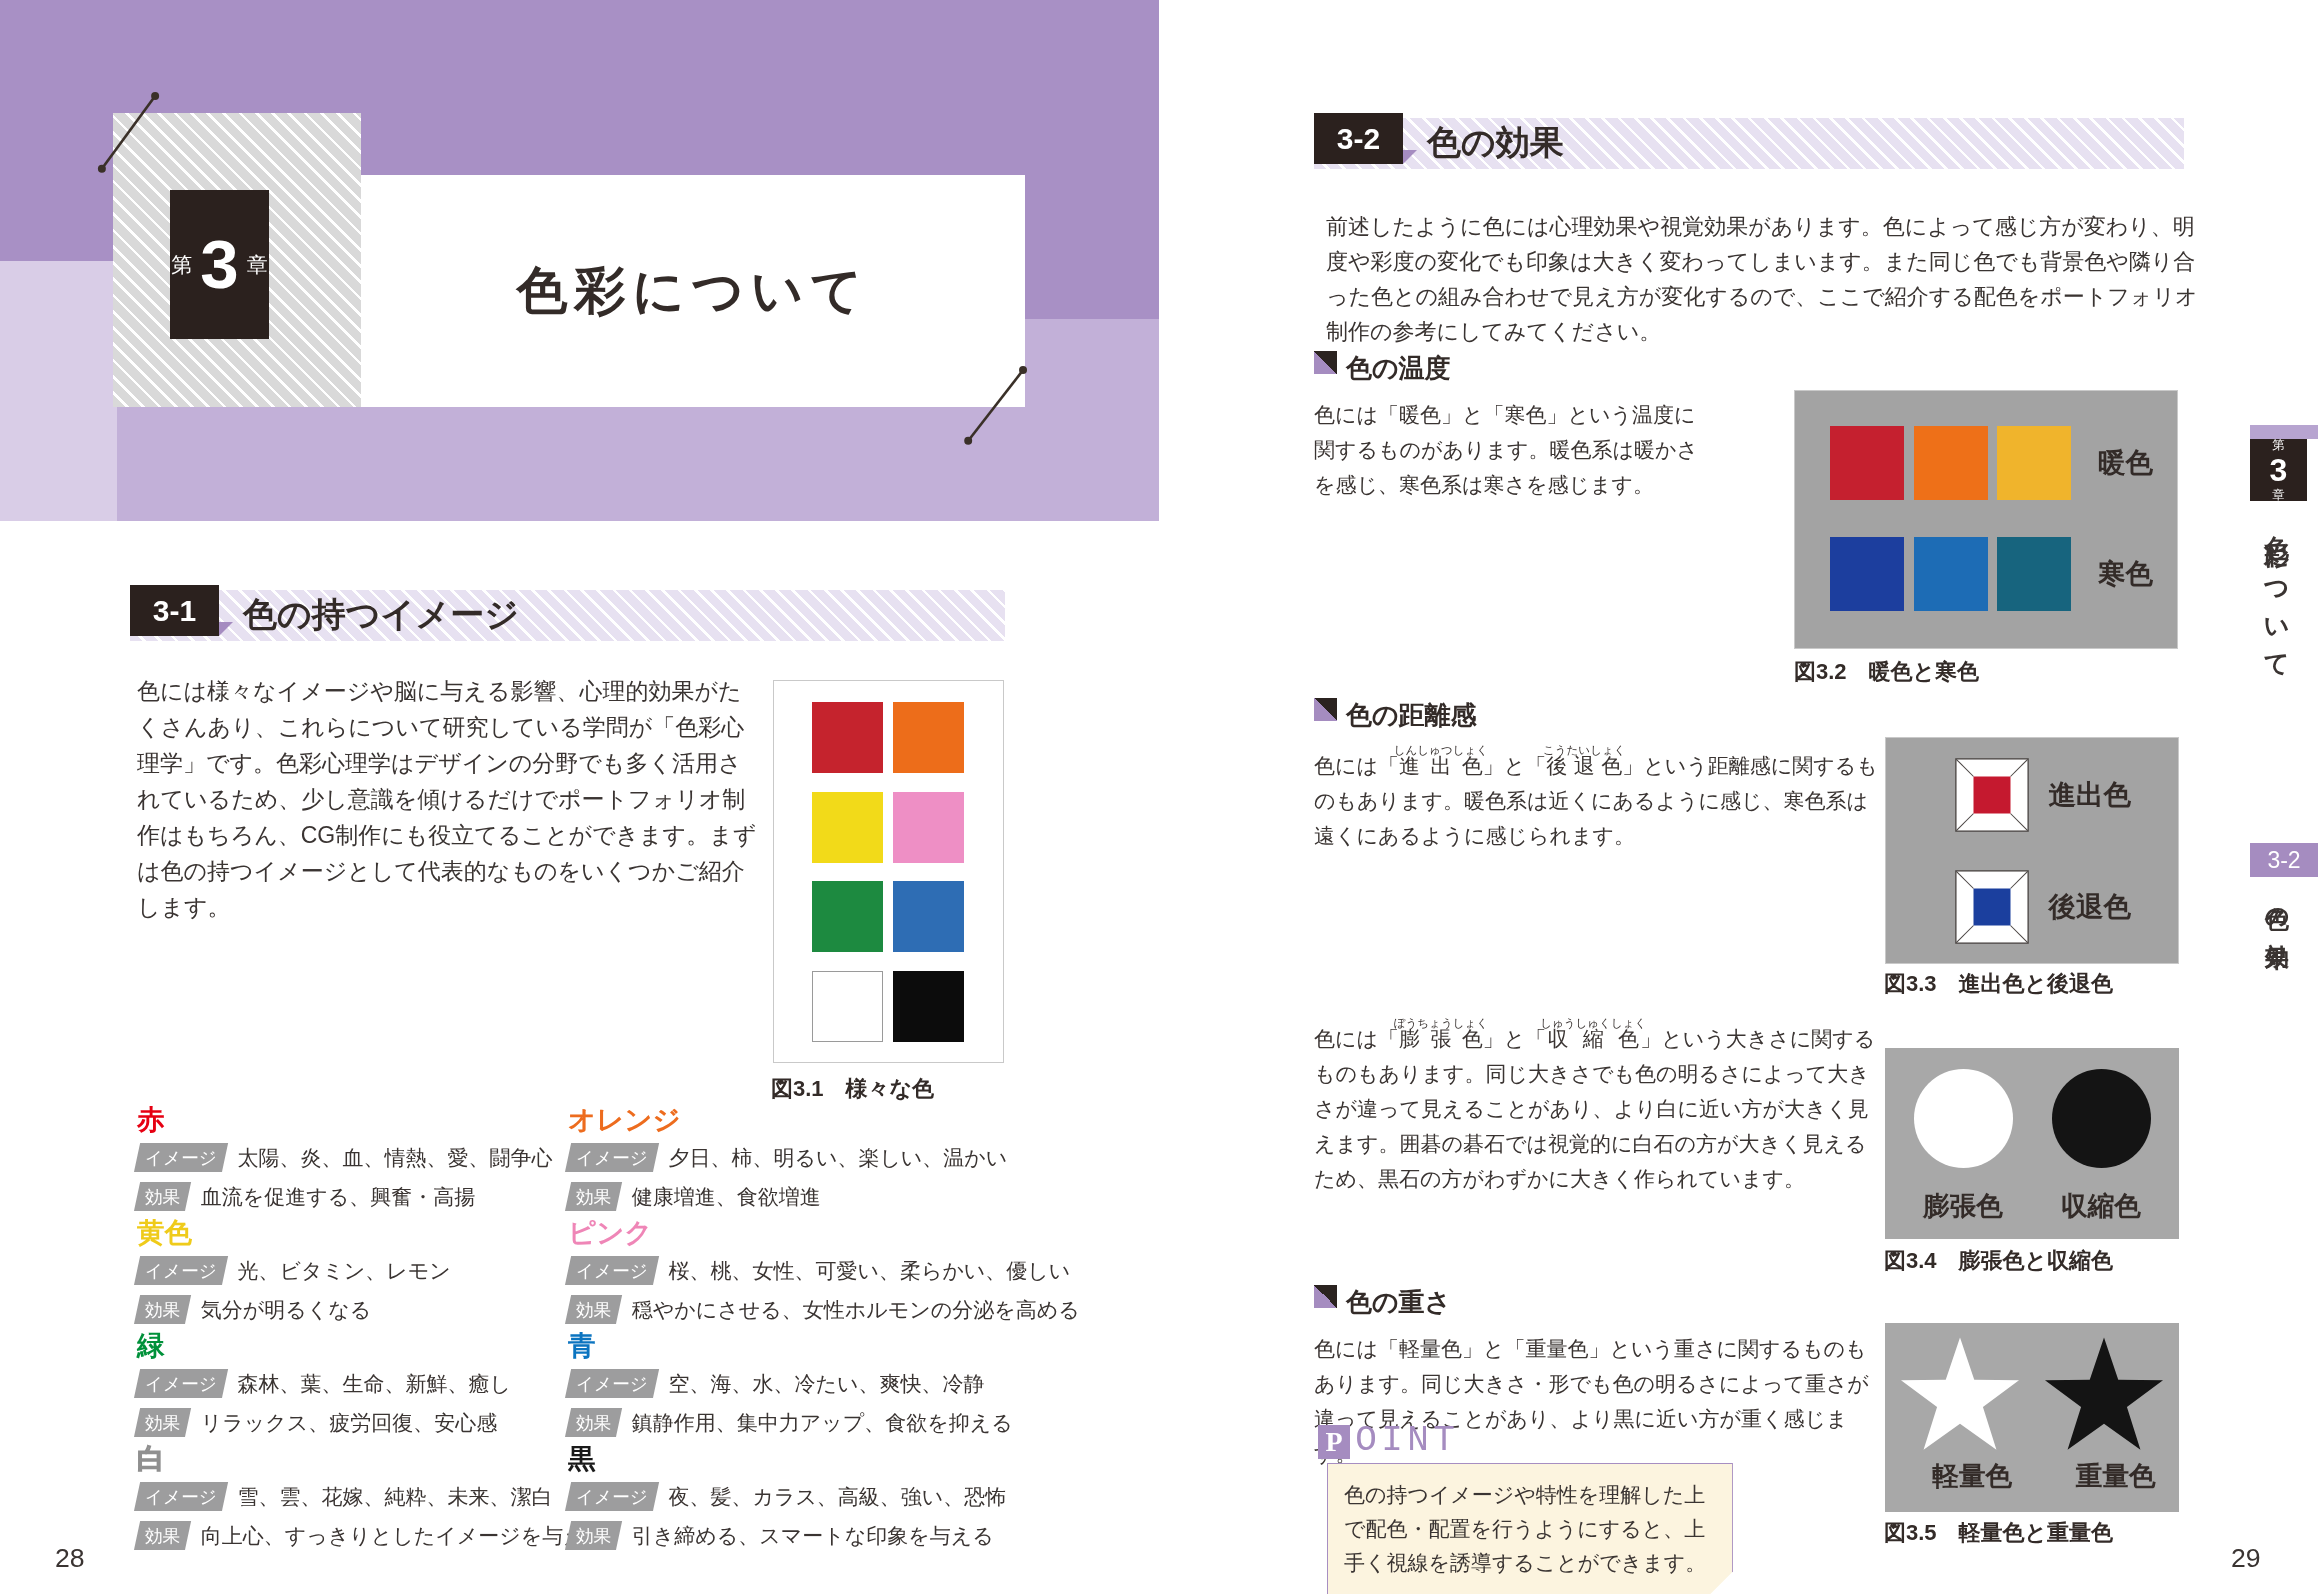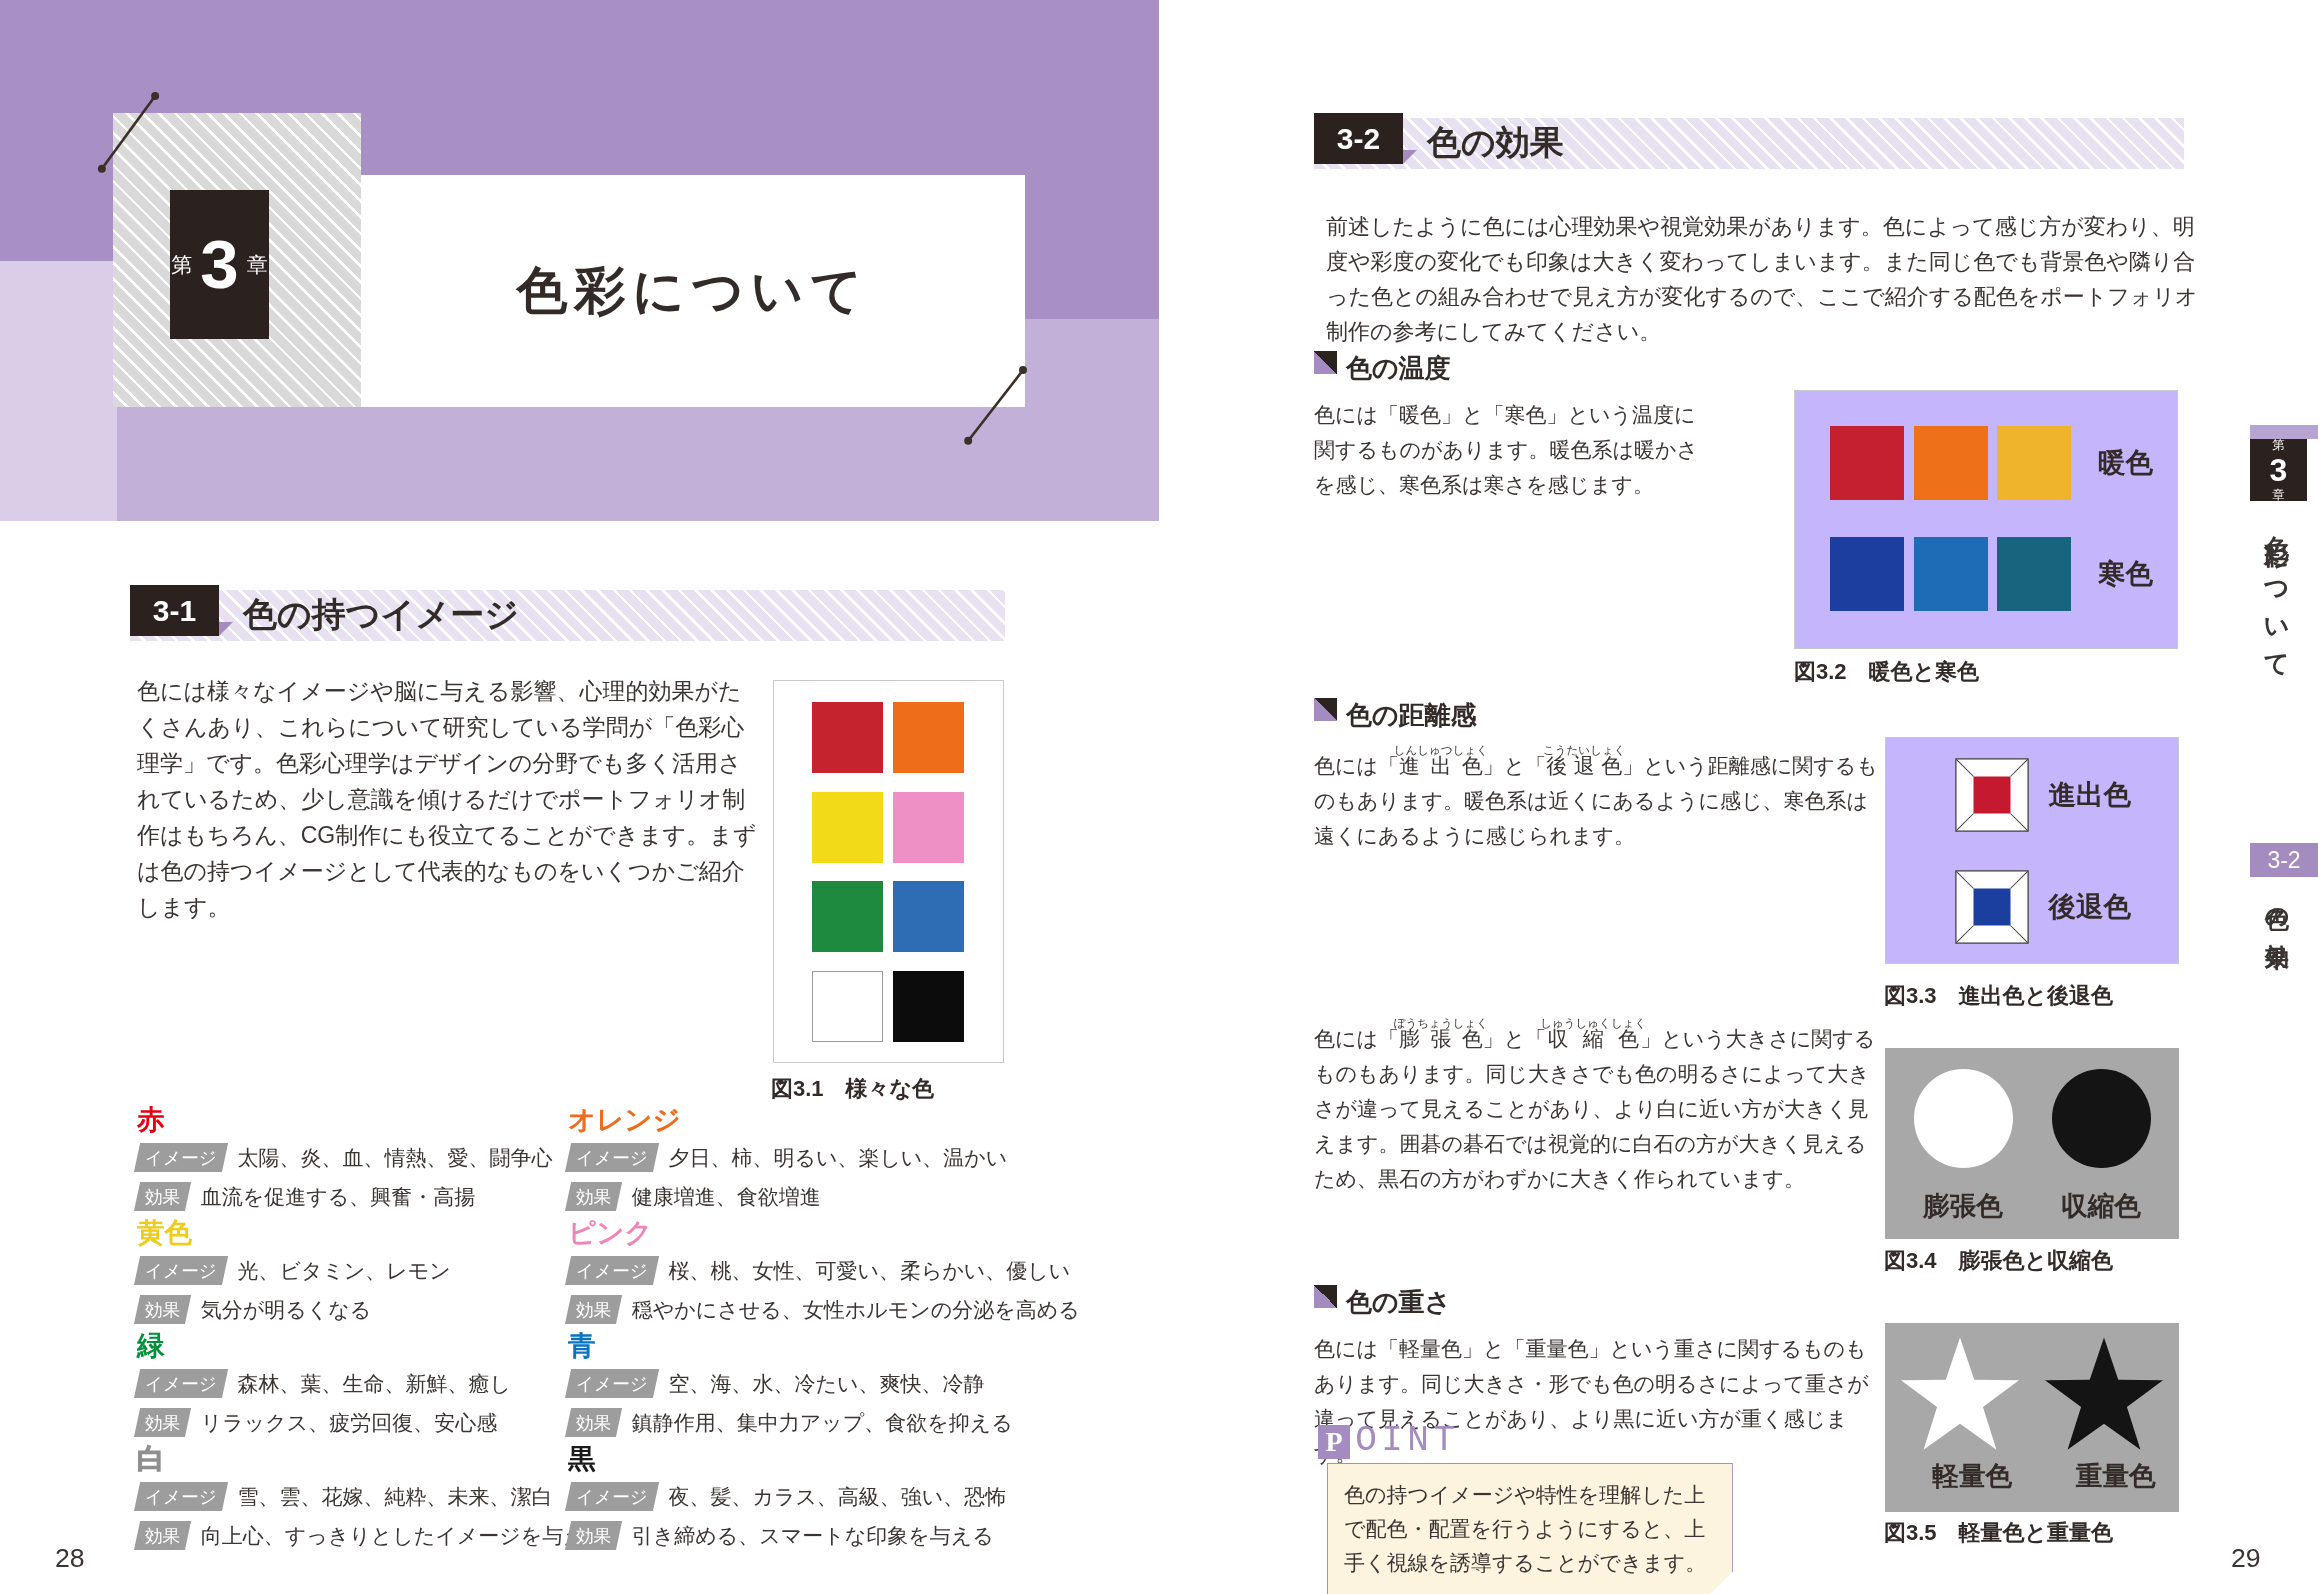--- a/index.html
+++ b/index.html
@@ -55,35 +55,35 @@
   
   .color-list{left:137px;top:1106px;display:grid;grid-template-columns:431px auto;grid-auto-rows:113px;}
   .entry h3{margin:0;font-size:27.5px;font-weight:bold;line-height:1;}
   .white-name{-webkit-text-stroke:1.1px #8f8f8f;}
   .crow{display:flex;align-items:center;margin-top:9.7px;white-space:nowrap;}
   .badge{background:#9d9d9e;color:#ffffff;font-size:17.7px;padding:2.7px 8px;margin-right:12.4px;transform:skewX(-12deg);}
   .badge>span{display:inline-block;transform:skewX(12deg);}
   .ctext{font-size:21px;}
 
   
-  .figbox{border:0.9px solid #c9c9c9;background:#c4b5fd;box-sizing:border-box;text-align:center;}
+  .figbox{border:0.9px solid #c9c9c9;background:#a3a3a3;box-sizing:border-box;text-align:center;}
   .fig32{left:1794px;top:390px;width:384px;height:259px;}
   .f32-rows{padding:35px 0 0 35px;}
   .f32-row{display:flex;align-items:center;}
   .f32-row + .f32-row{margin-top:37px;}
   .f32-sw{width:74px;height:74px;margin-right:9.7px;}
   .f32-label{font-size:27.5px;font-weight:bold;margin-left:17px;color:#332b28;}
   .cap32{left:1794px;top:657px;}
 
   .fig33{left:1885px;top:737px;width:294px;height:227px;}
   .f33-inner{padding:19.5px 0 0 69px;}
   .f33-row{display:flex;align-items:center;}
   .f33-row + .f33-row{margin-top:38px;}
   .f33-label{font-size:27.5px;font-weight:bold;margin-left:19.5px;color:#332b28;}
-  .cap33{left:1884px;top:969px;margin-top:12px;}
+  .cap33{left:1884px;top:969px;}
 
   .graybox{background:#a8a8a8;}
   .fig34{left:1885px;top:1048px;width:294px;height:191px;}
   .f34-inner{display:flex;justify-content:center;gap:39px;padding-top:21px;}
   .f34-col{display:flex;flex-direction:column;align-items:center;}
   .f34-circle{width:99px;height:99px;border-radius:50%;}
   .f34-label{margin-top:19.5px;font-size:26.6px;font-weight:bold;color:#332b28;}
   .cap34{left:1884px;top:1246px;}
 
   .fig35{left:1885px;top:1323px;width:294px;height:189px;}

